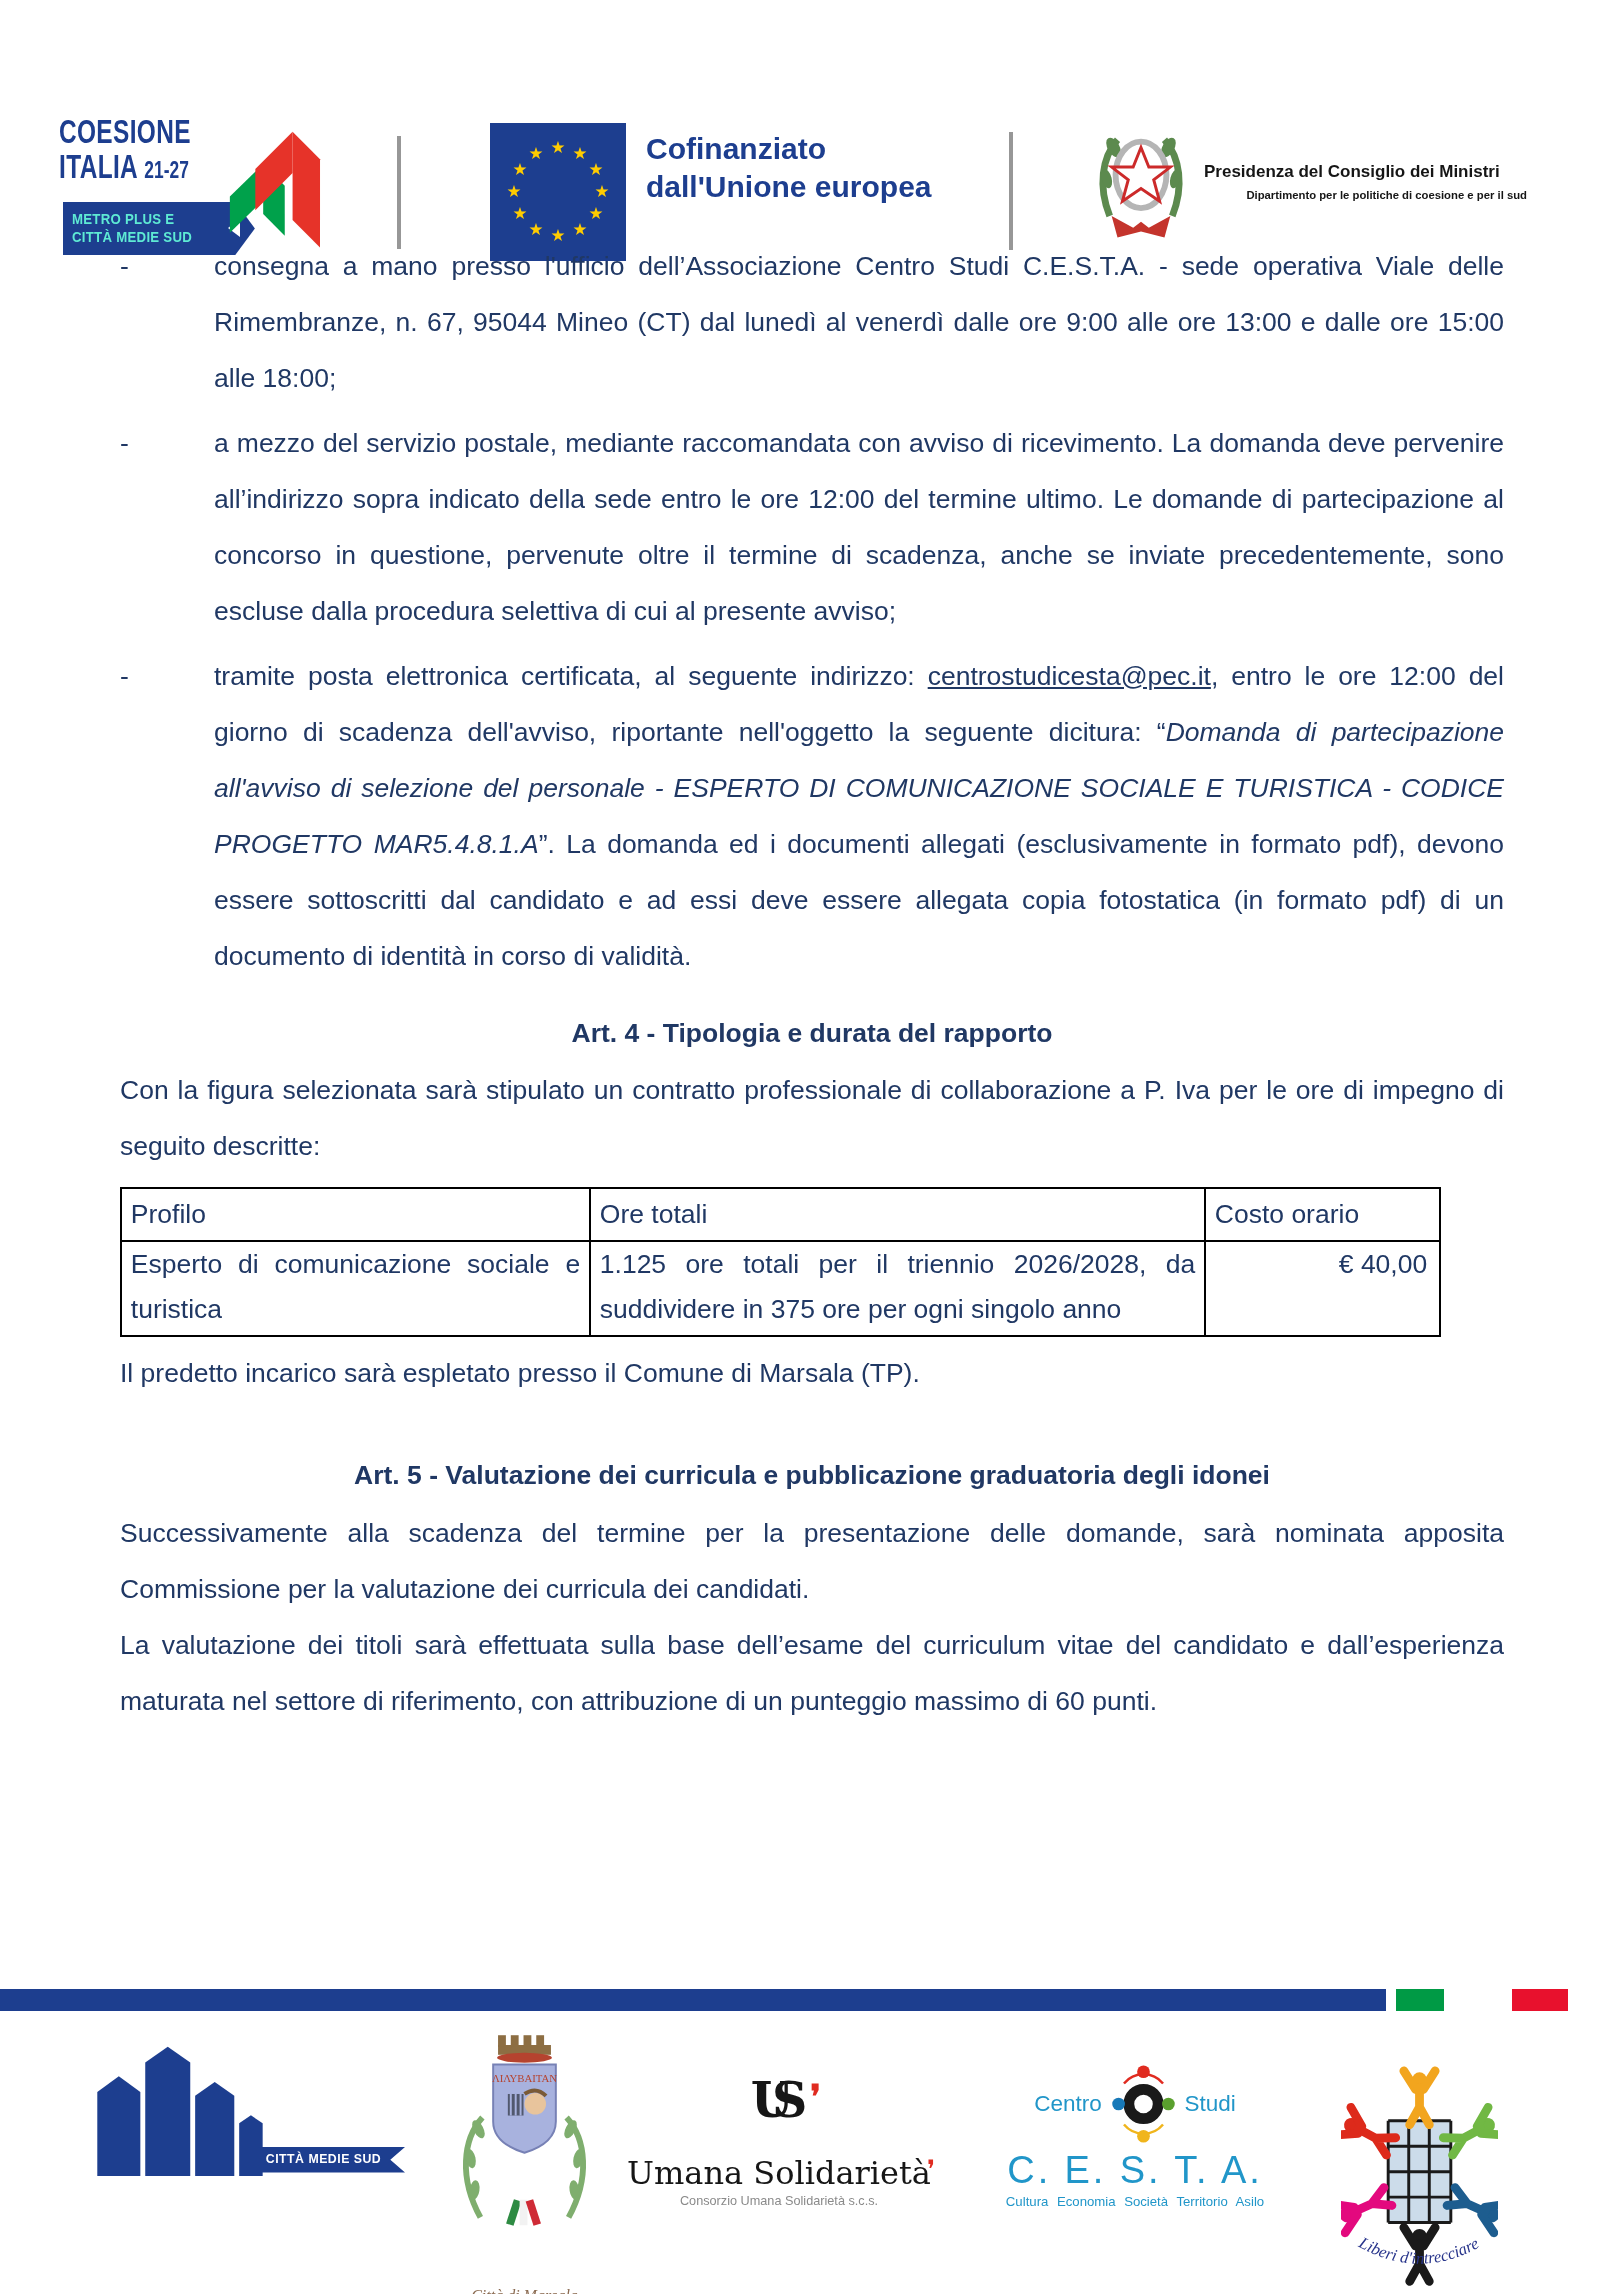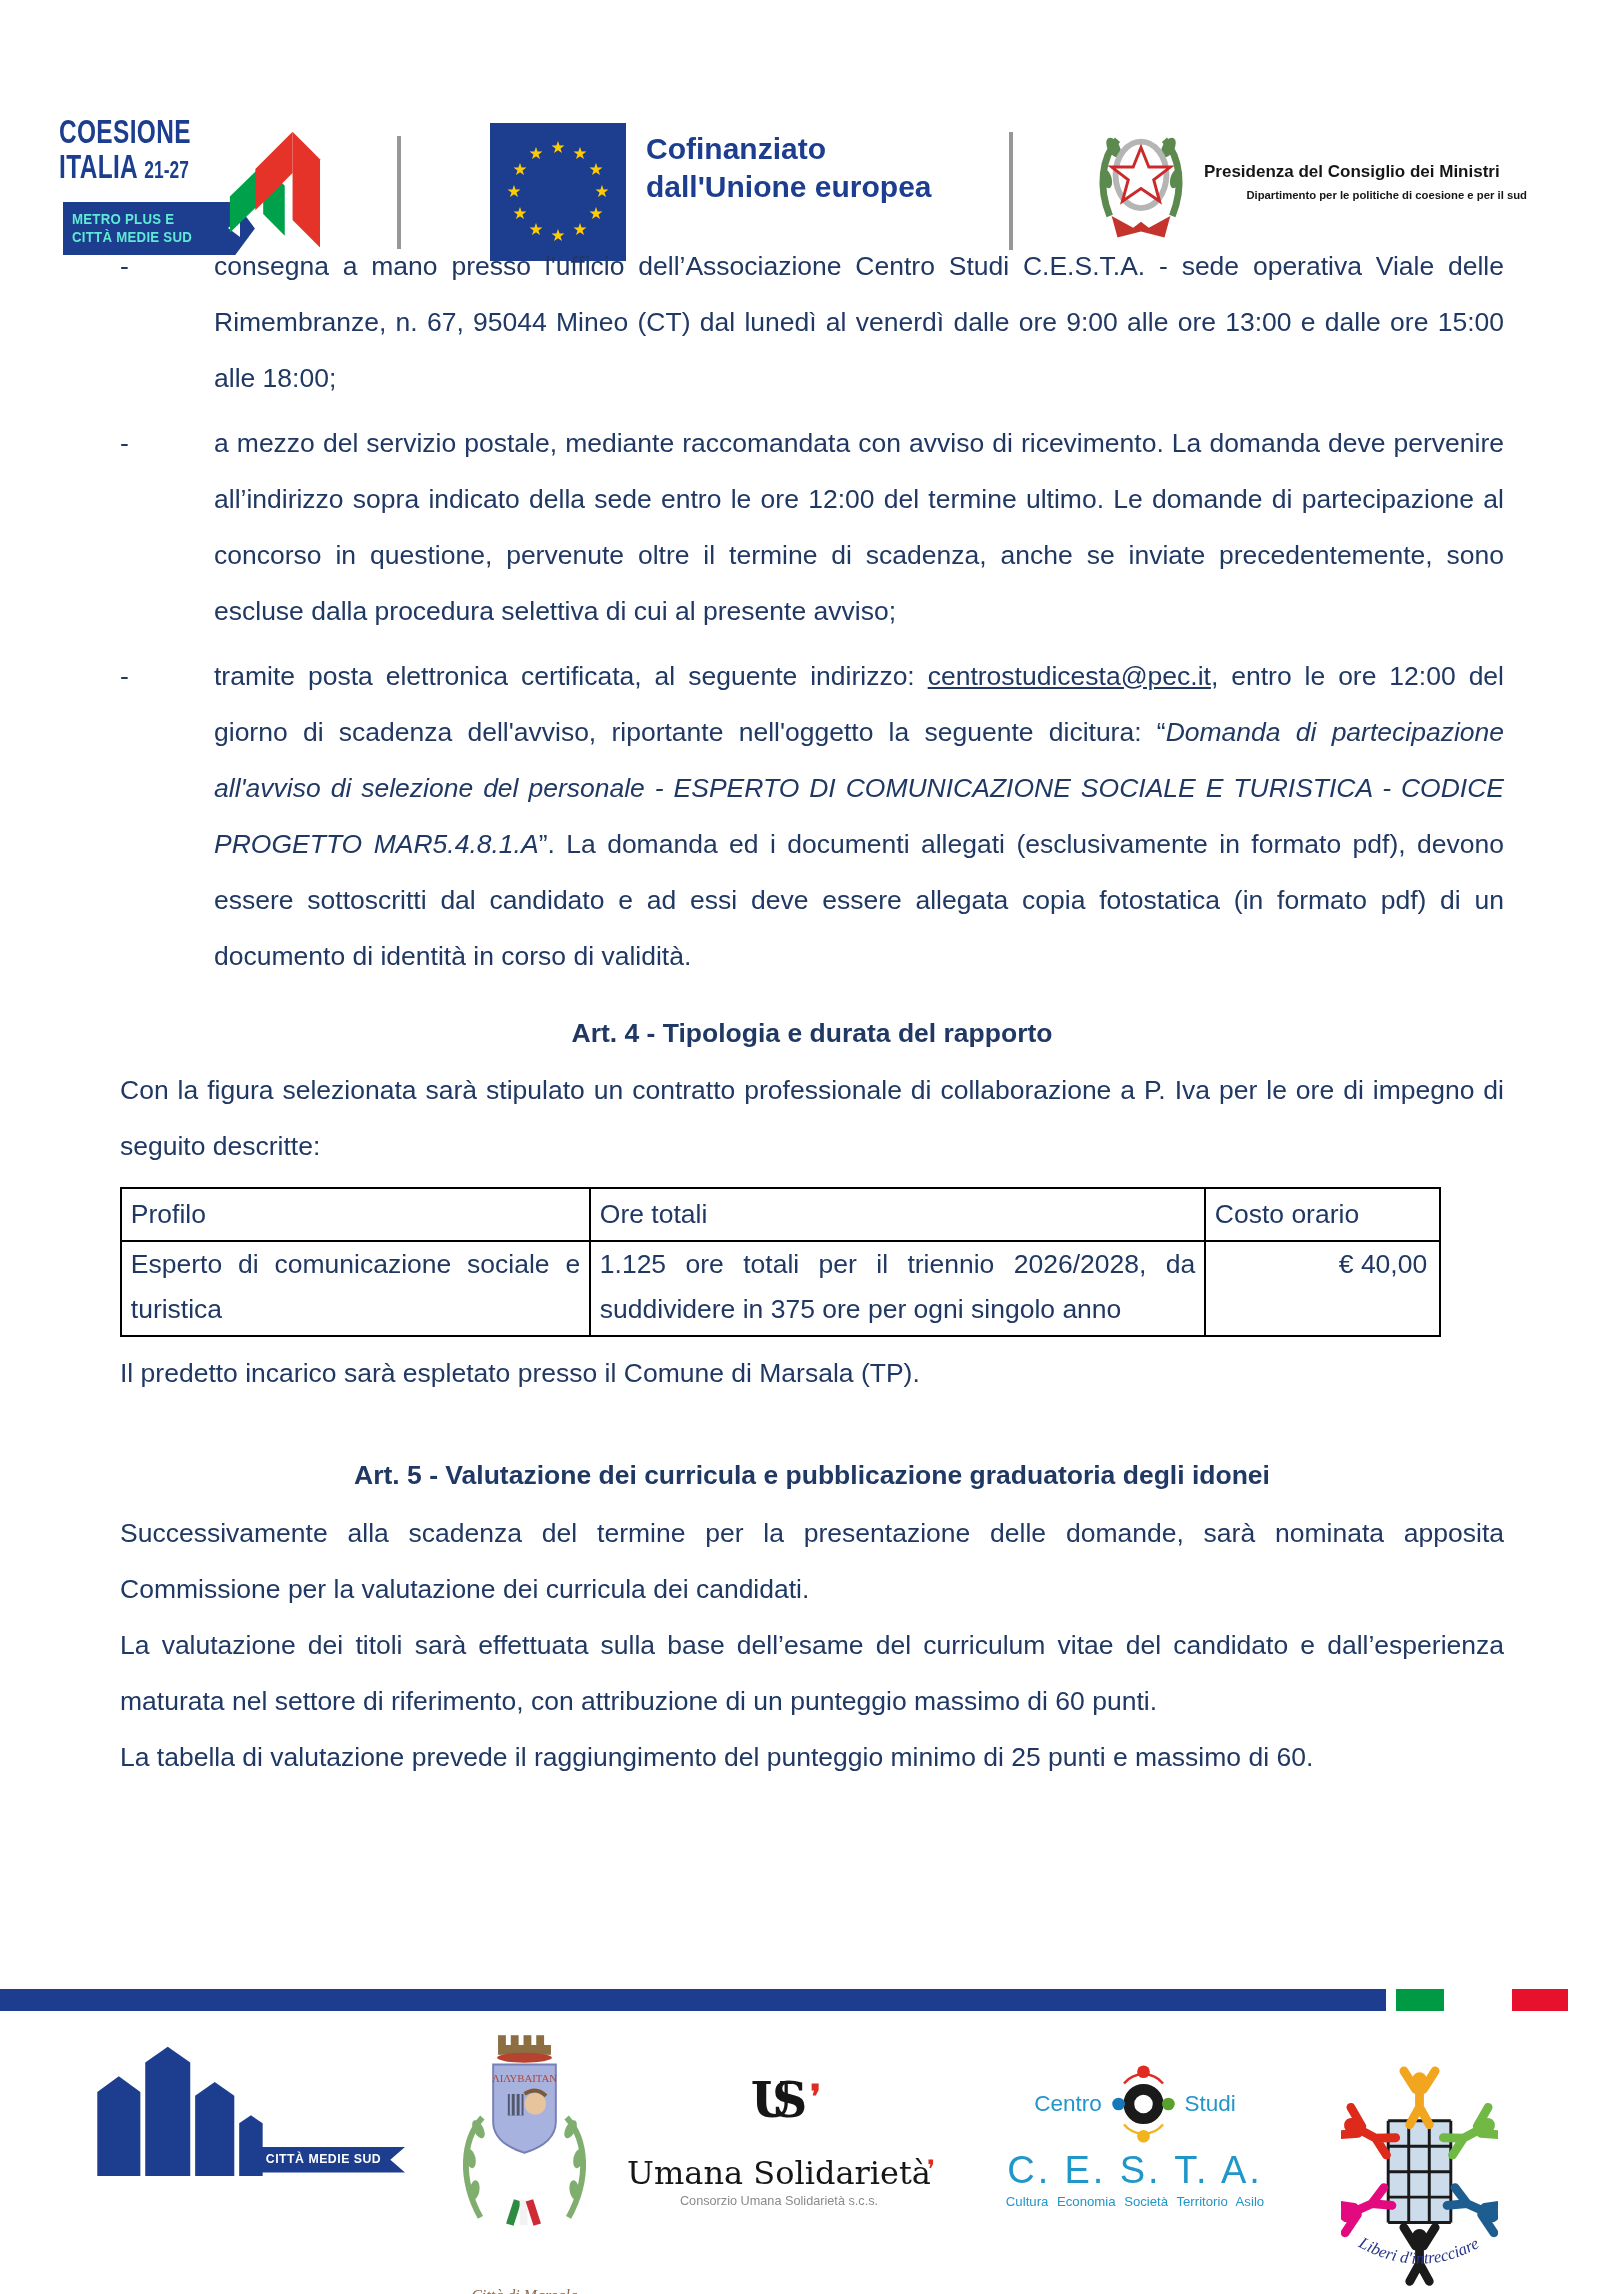--- a/index.html
+++ b/index.html
@@ -211,21 +211,20 @@
           <td class="money">€ 40,00</td>
         </tr>
       </tbody>
     </table>
 
     <div class="para-left">Il predetto incarico sarà espletato presso il Comune di Marsala (TP).</div>
 
     <div class="art-heading h5gap">Art. 5 - Valutazione dei curricula e pubblicazione graduatoria degli idonei</div>
     <div class="para">Successivamente alla scadenza del termine per la presentazione delle domande, sarà nominata apposita Commissione per la valutazione dei curricula dei candidati.</div>
     <div class="para" style="margin-top:0;">La valutazione dei titoli sarà effettuata sulla base dell’esame del curriculum vitae del candidato e dall’esperienza maturata nel settore di riferimento, con attribuzione di un punteggio massimo di 60 punti.</div>
-    <div class="para" style="margin-top:0;">La tabella di valutazione prevede il raggiungimento del punteggio minimo di 25 punti e massimo di 60.</div>
   </div>
 
   <div class="bar bar-blue"></div>
   <div class="bar bar-green"></div>
   <div class="bar bar-red"></div>
 
   <div class="logo-cms">
     <svg width="172" height="137" viewBox="0 0 175 140">
       <polygon fill="#1d3e8f" points="4,138 4,52 26,36 48,52 48,138"></polygon>
       <polygon fill="#1d3e8f" points="53,138 53,22 76,6 99,22 99,138"></polygon>

